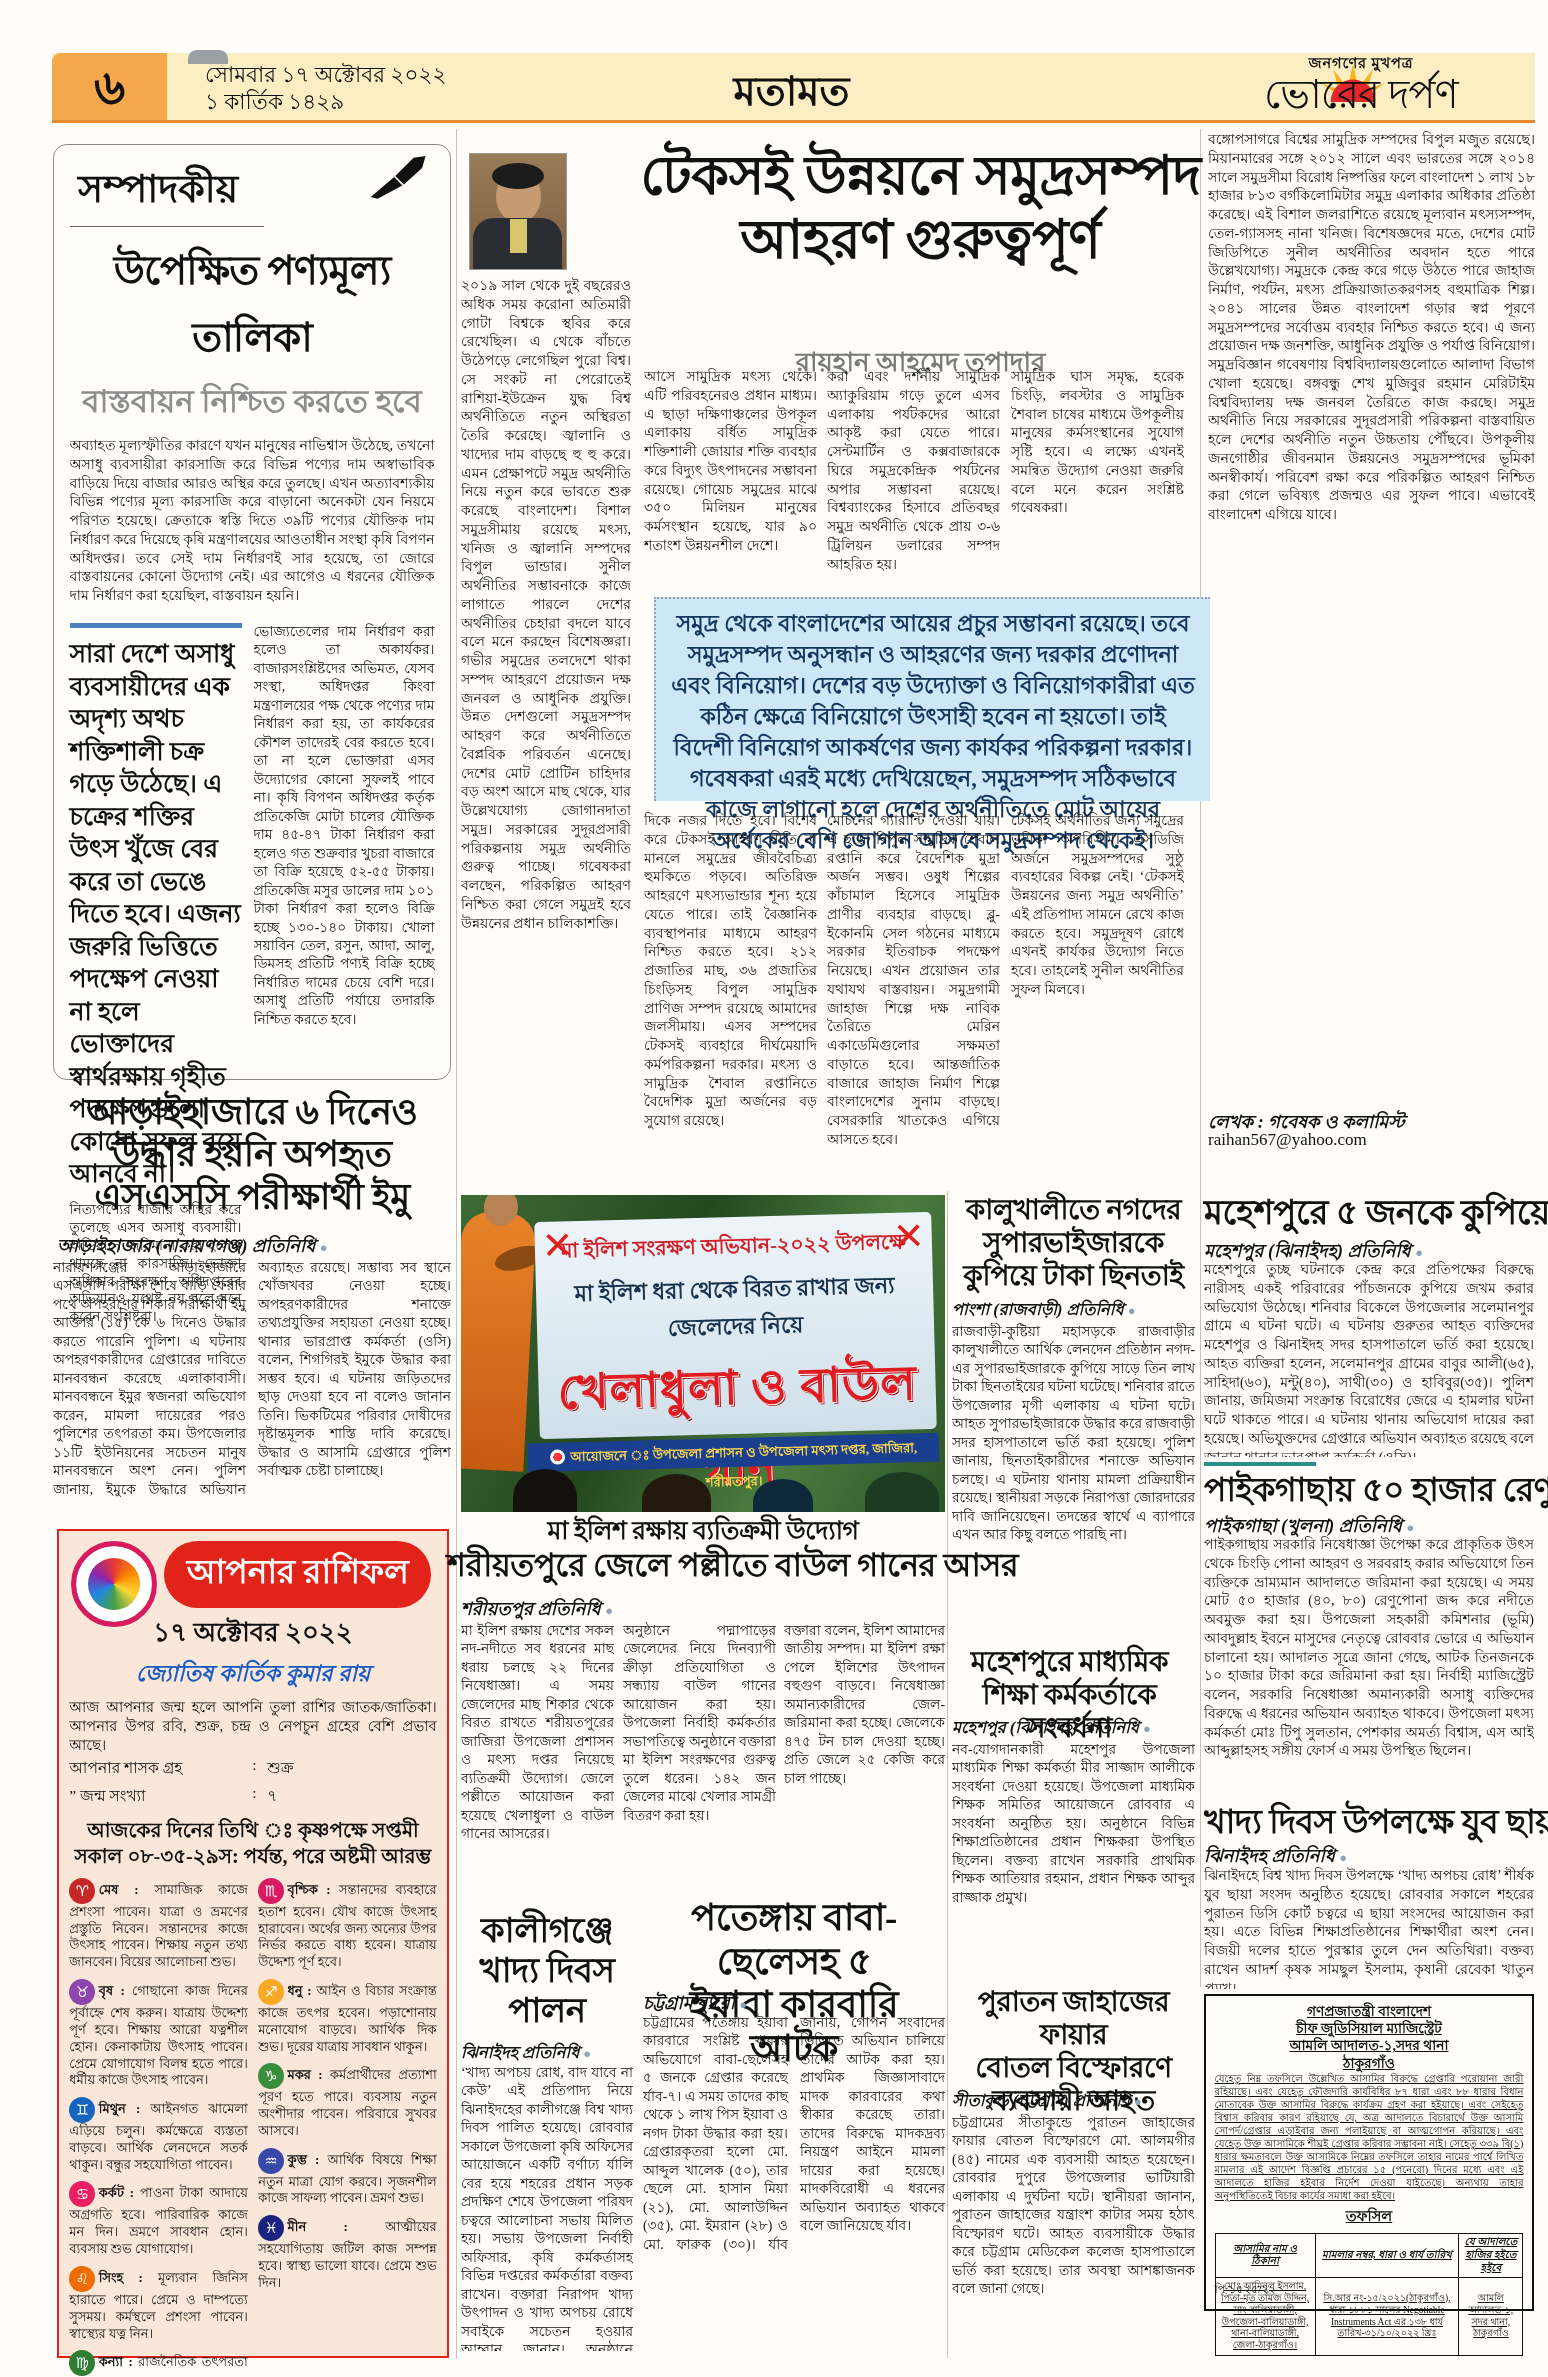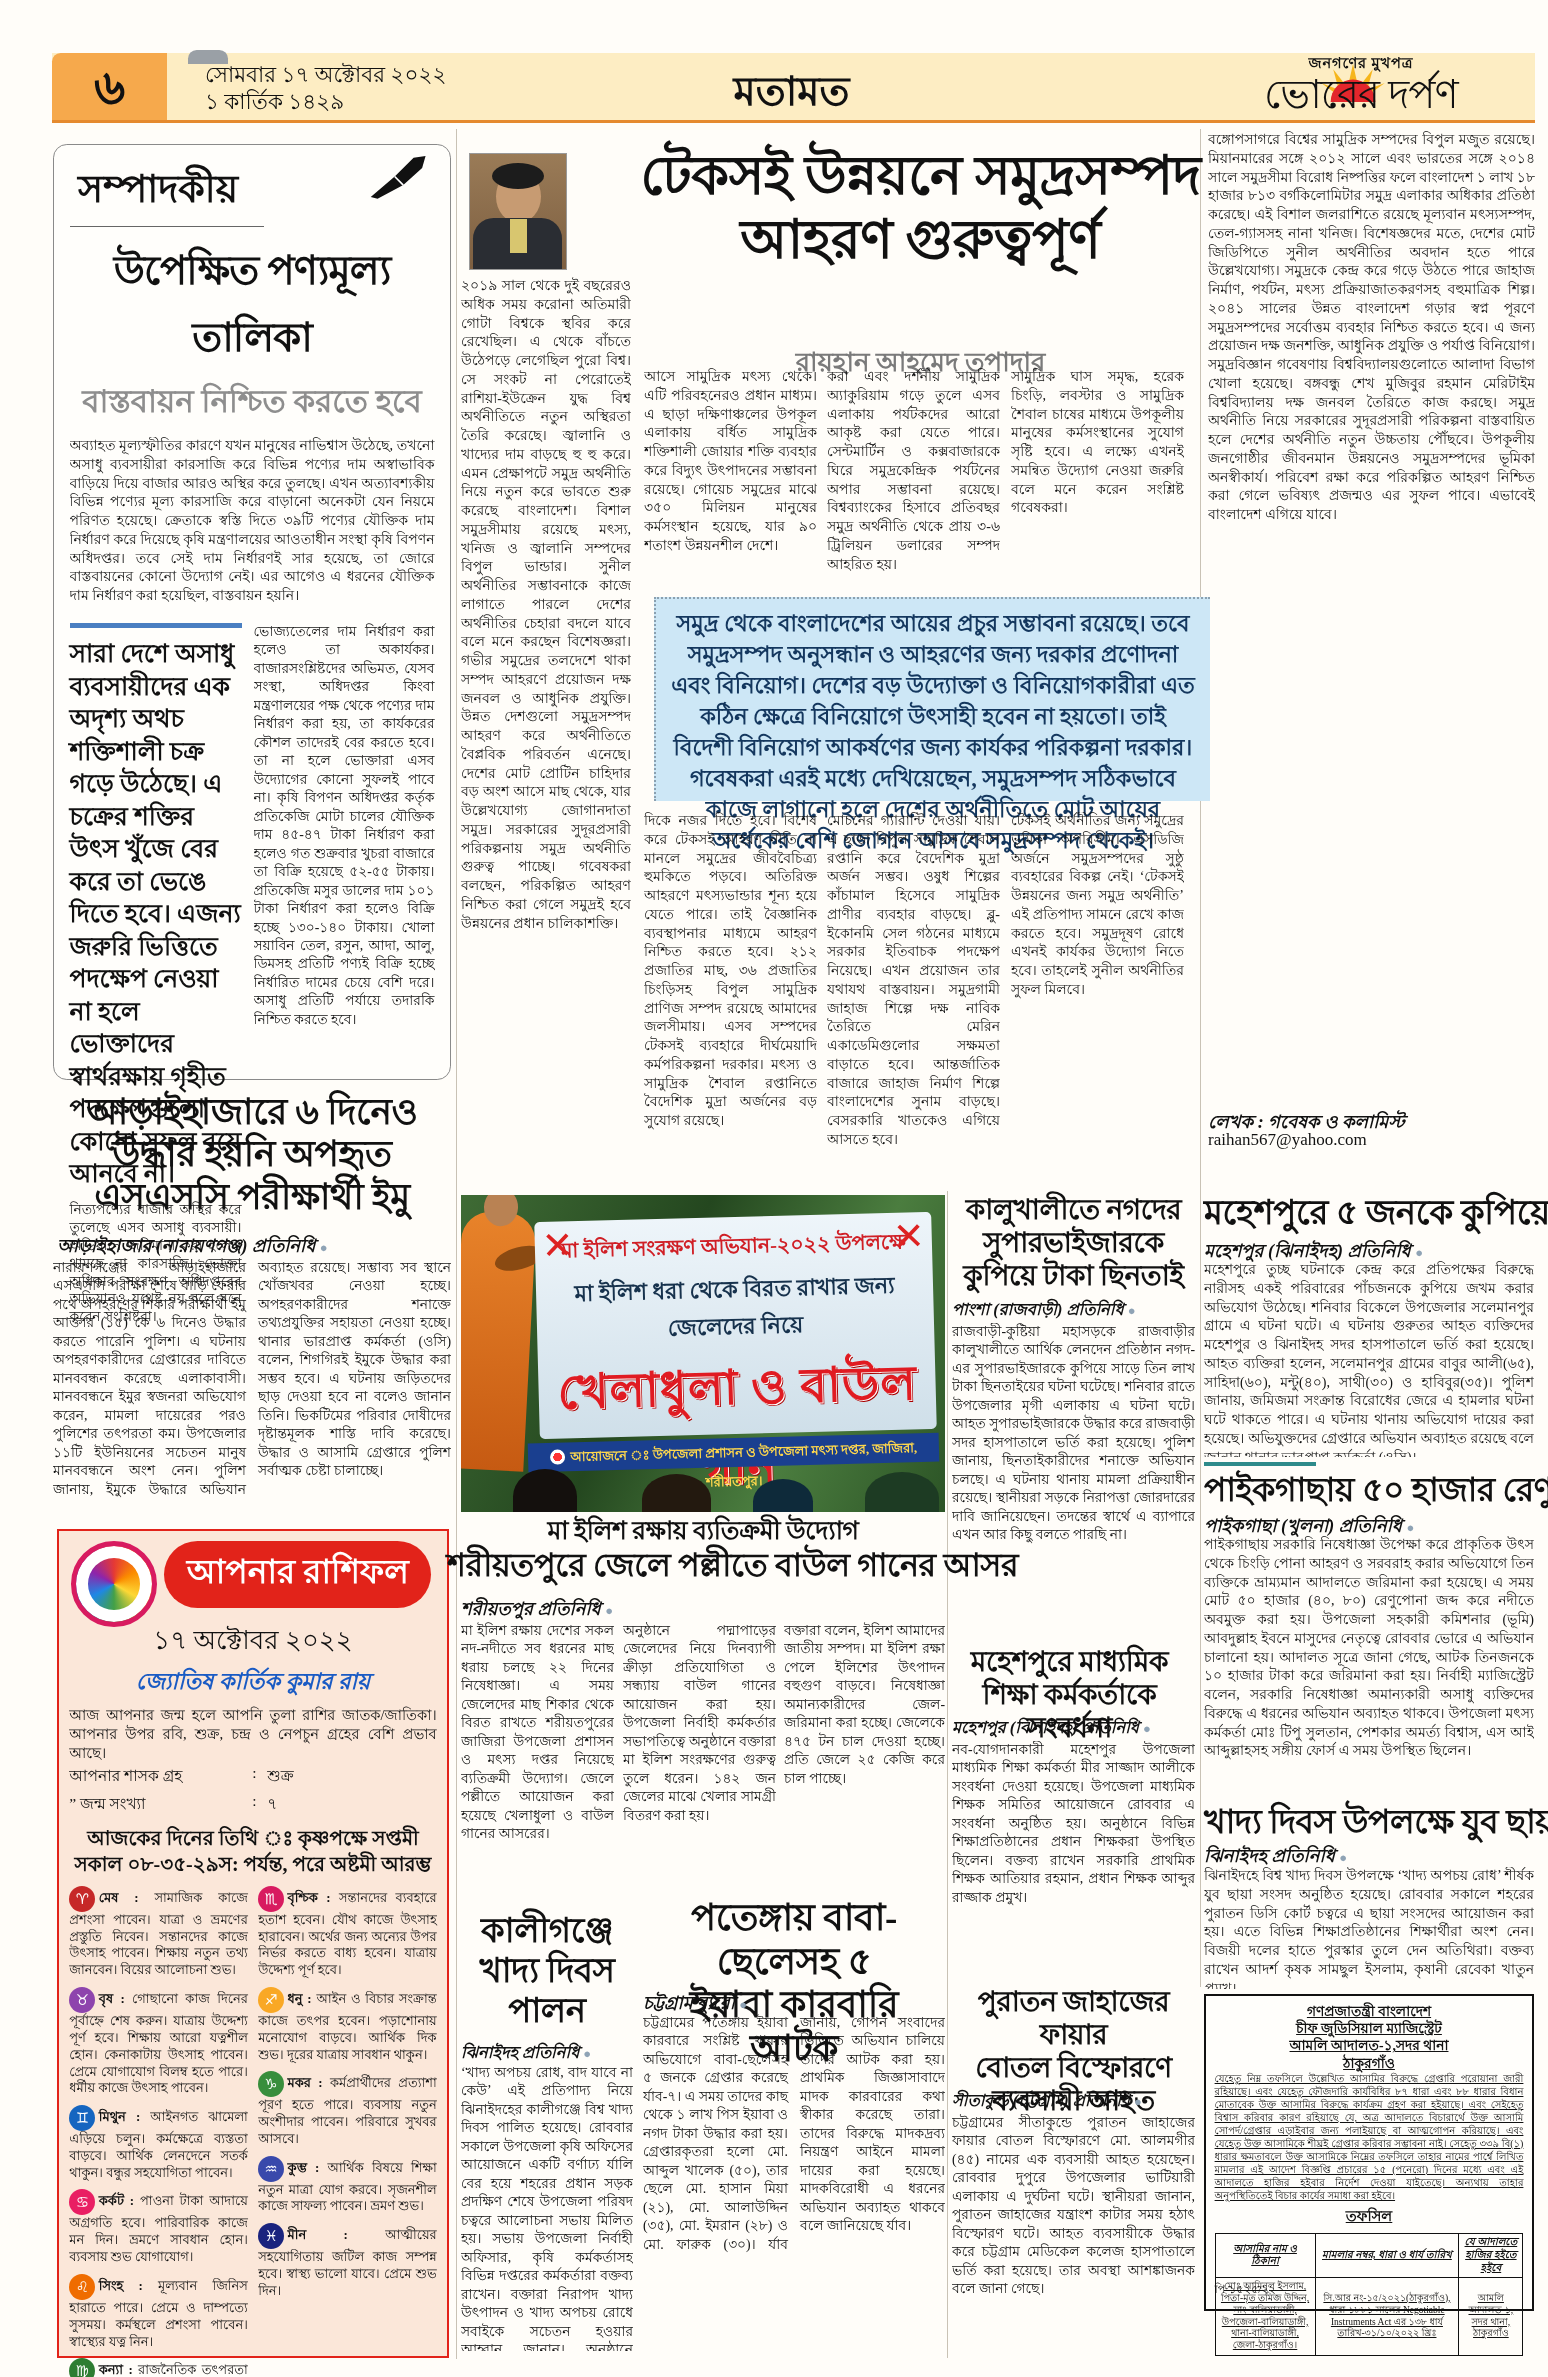--- a/index.html
+++ b/index.html
@@ -30,21 +30,21 @@
   .edquote{flex:0 0 172px;border-top:5.2px solid #4a7fc1;padding-top:10.3px;font-size:25px;font-weight:bold;line-height:1.3;}
   .edquote .more{font-weight:normal;font-size:13.8px;line-height:1.3;text-align:justify;margin-top:10.3px;}
   .edrest{flex:1;}
   
   .horo{left:57px;top:1529px;width:392px;height:829px;border:2.6px solid #e2231a;background:#fbe7d9;box-sizing:border-box;padding:8.6px 10.3px;}
   .horo-banner{background:#e2231a;color:#fff;border-radius:34px;font-size:33px;font-weight:bold;text-align:center;
                width:267px;margin:1.7px 0 0 95px;padding:5.2px 0;}
   .wheel{position:absolute;left:12px;top:10.3px;width:76px;height:76px;border-radius:50%;
          background:conic-gradient(#e53935,#fb8c00,#fdd835,#43a047,#1e88e5,#8e24aa,#e53935);
          border:5.2px solid #d81b60;box-shadow:inset 0 0 0 12px #fff;}
-  .horo-date{font-size:26px;font-weight:normal;text-align:center;margin-top:12px;}
+  .horo-date{font-size:26px;font-weight:bold;text-align:center;margin-top:4px;}
   .horo-astro{font-size:22.4px;font-weight:bold;font-style:italic;color:#1a5bc4;text-align:center;}
   .horo-intro{font-size:14.6px;text-align:justify;line-height:1.3;margin-top:5.2px;}
   .fact{display:flex;font-size:15.5px;margin-top:1.7px;}
   .fact .l{width:172px;} .fact .c{width:26px;text-align:center;}
   .tithi{font-size:20px;font-weight:bold;text-align:center;line-height:1.3;margin-top:6.9px;}
   .signcols{display:flex;gap:10.3px;margin-top:8.6px;}
   .signcol{flex:1;}
   .sign{font-size:13px;text-align:justify;line-height:1.3;margin-bottom:7.7px;}
   .sicon{display:inline-block;width:26px;height:26px;border-radius:50%;color:#fff;text-align:center;
          line-height:26px;font-size:14.6px;margin-right:3.4px;vertical-align:middle;font-family:"DejaVu Sans",sans-serif;}

